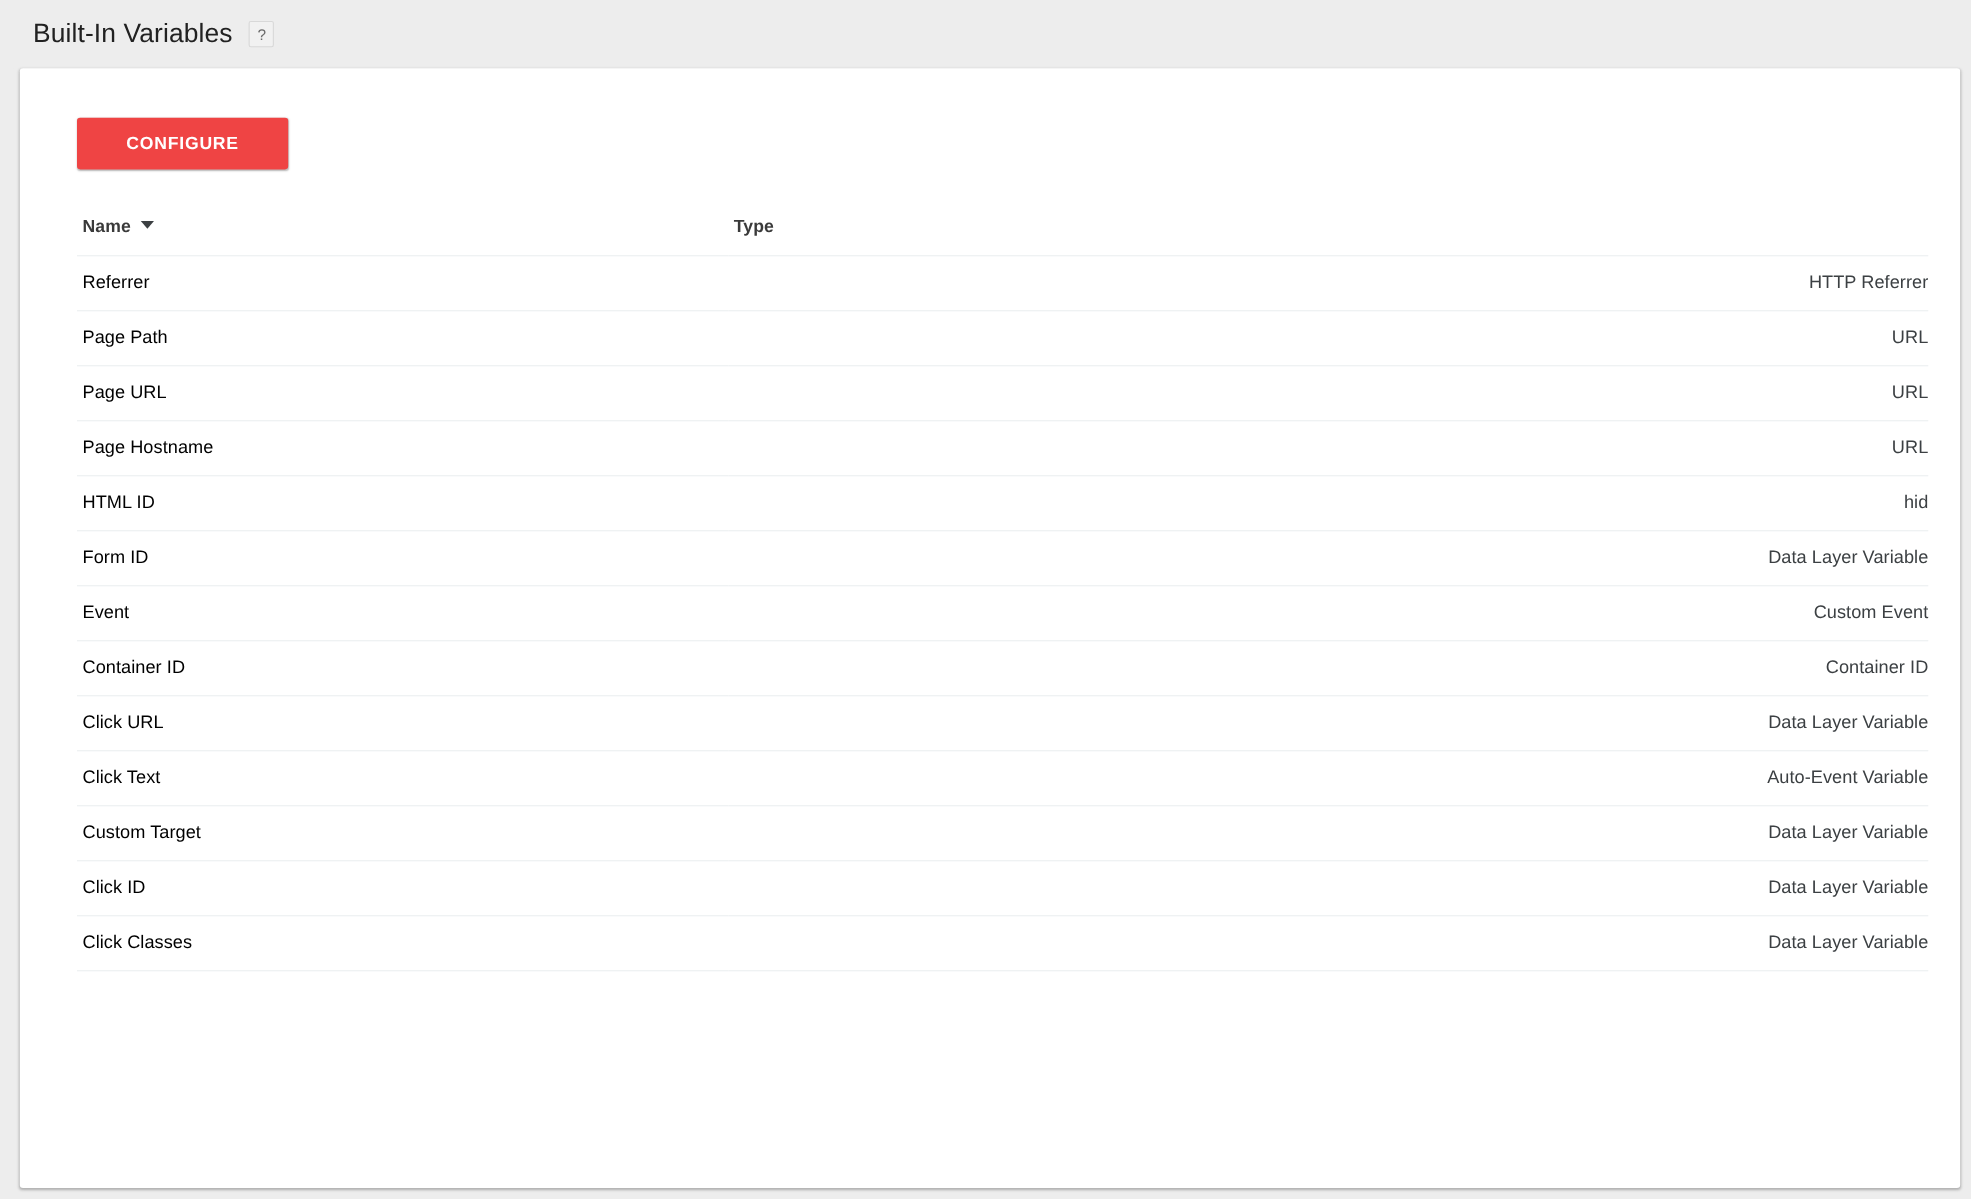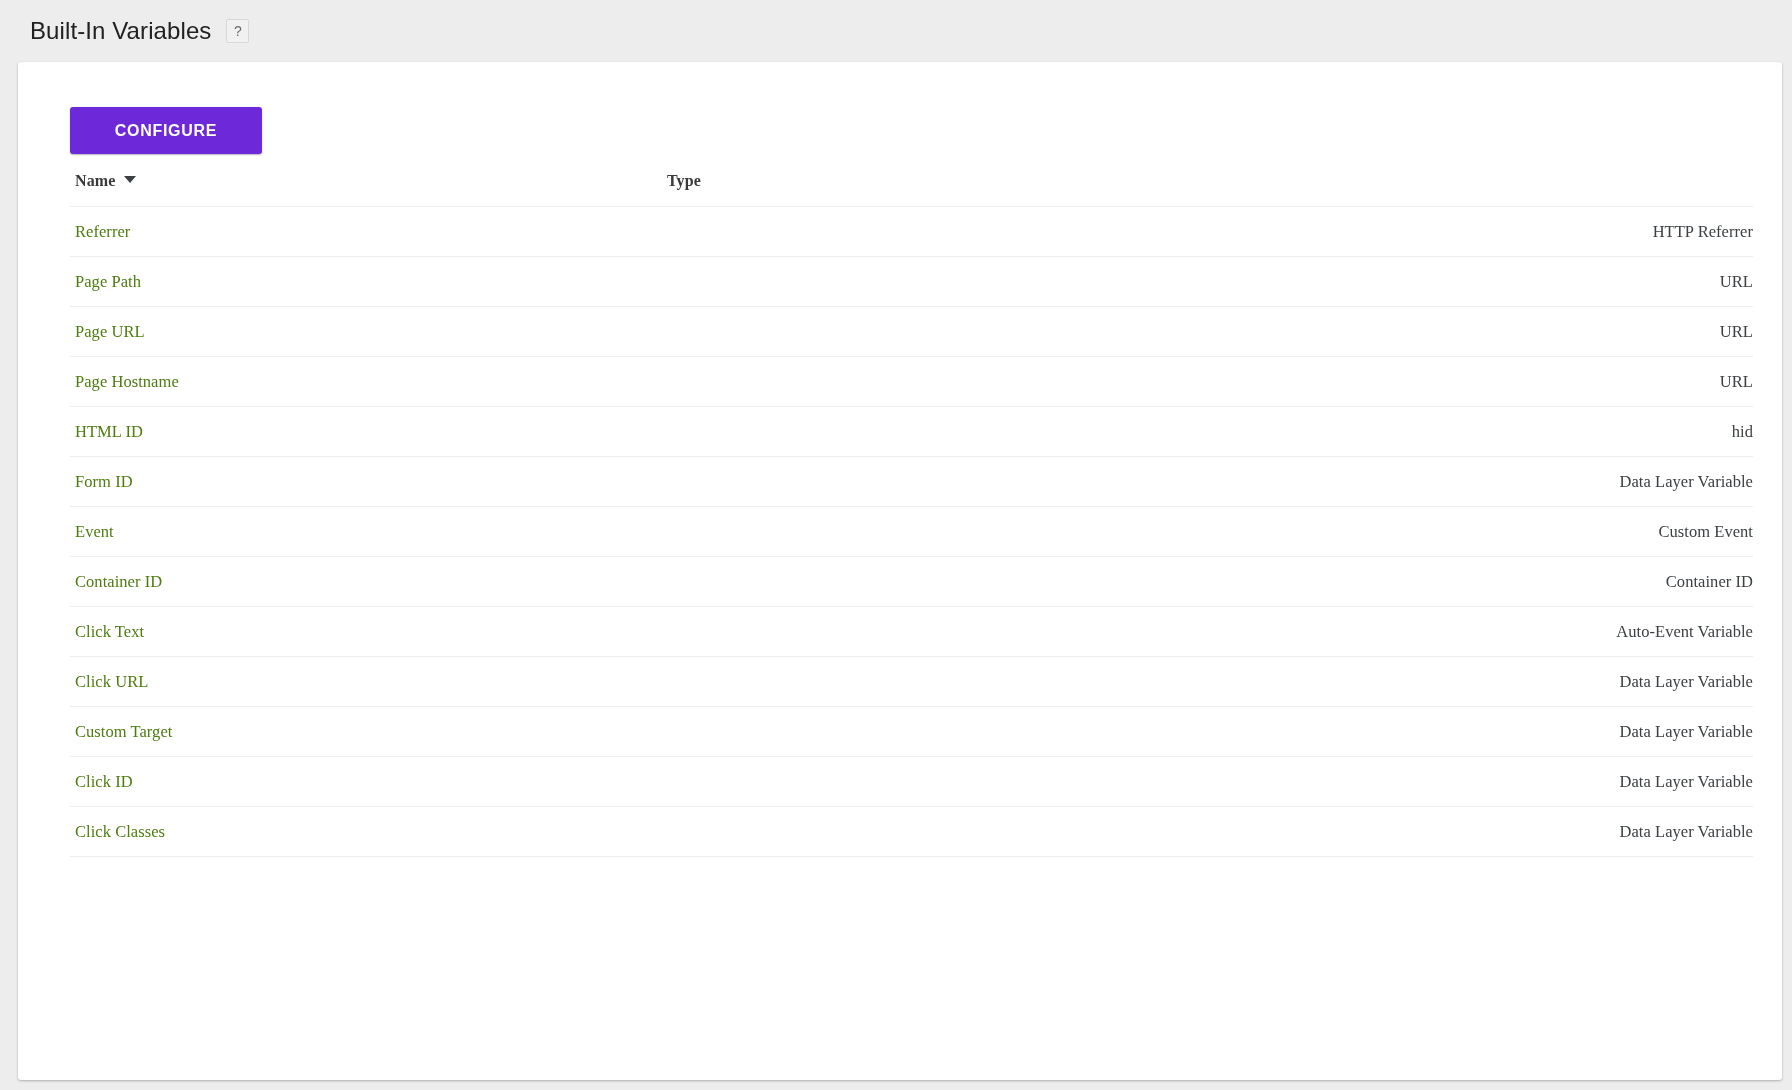--- a/index.html
+++ b/index.html
@@ -79,42 +79,41 @@
   }
 
   
   .configure-btn {
     display: inline-flex;
     align-items: center;
     justify-content: center;
     height: 47px;
     min-width: 192px;
     padding: 0 24px;
-    background: #6d28d9;
+    background: #ef4444;
     color: #ffffff;
     border: none;
     border-radius: 3px;
     font-family: "Liberation Sans", sans-serif;
     font-size: 16px;
     font-weight: bold;
     letter-spacing: 0.7px;
     cursor: pointer;
     box-shadow: 0 1px 2px rgba(0,0,0,0.20), 0 1px 1px rgba(0,0,0,0.10);
     margin-left: 17px;
     margin-top: 5px;
   }
 
   
   .var-table {
     width: 1683px;
-    margin-top: 18px;
+    margin-top: 44px;
     margin-left: 17px;
     border-collapse: collapse;
     table-layout: fixed;
-    font-family: Liberation Serif, serif;
   }
   .var-table col.col-name { width: 592px; }
   .var-table col.col-type { width: 1091px; }
 
   .var-table thead th {
     text-align: left;
     font-size: 16px;
     font-weight: bold;
     color: #3a3a3a;
     padding: 0 0 16px 5px;
@@ -138,21 +137,21 @@
     font-size: 16.5px;
     border-bottom: 1px solid #eceff1;
     padding: 0 0 0 5px;
     vertical-align: middle;
     letter-spacing: 0.05px;
   }
   .var-table tbody tr:last-child td {
     border-bottom: 1px solid #eceff1;
   }
   .name-link {
-    color: #4d7c0f;
+    color: #000000;
     text-decoration: none;
     cursor: pointer;
   }
   .type-cell {
     color: #3c4043;
     text-align: right;
   }
 </style>
 </head>
 <body>
@@ -211,28 +210,28 @@
           </tr>
           <tr>
             <td><a class="name-link">Event</a></td>
             <td class="type-cell">Custom Event</td>
           </tr>
           <tr>
             <td><a class="name-link">Container ID</a></td>
             <td class="type-cell">Container ID</td>
           </tr>
           <tr>
+            <td><a class="name-link">Click URL</a></td>
+            <td class="type-cell">Data Layer Variable</td>
+          </tr>
+          <tr>
             <td><a class="name-link">Click Text</a></td>
             <td class="type-cell">Auto-Event Variable</td>
           </tr>
           <tr>
-            <td><a class="name-link">Click URL</a></td>
-            <td class="type-cell">Data Layer Variable</td>
-          </tr>
-          <tr>
             <td><a class="name-link">Custom Target</a></td>
             <td class="type-cell">Data Layer Variable</td>
           </tr>
           <tr>
             <td><a class="name-link">Click ID</a></td>
             <td class="type-cell">Data Layer Variable</td>
           </tr>
           <tr>
             <td><a class="name-link">Click Classes</a></td>
             <td class="type-cell">Data Layer Variable</td>

